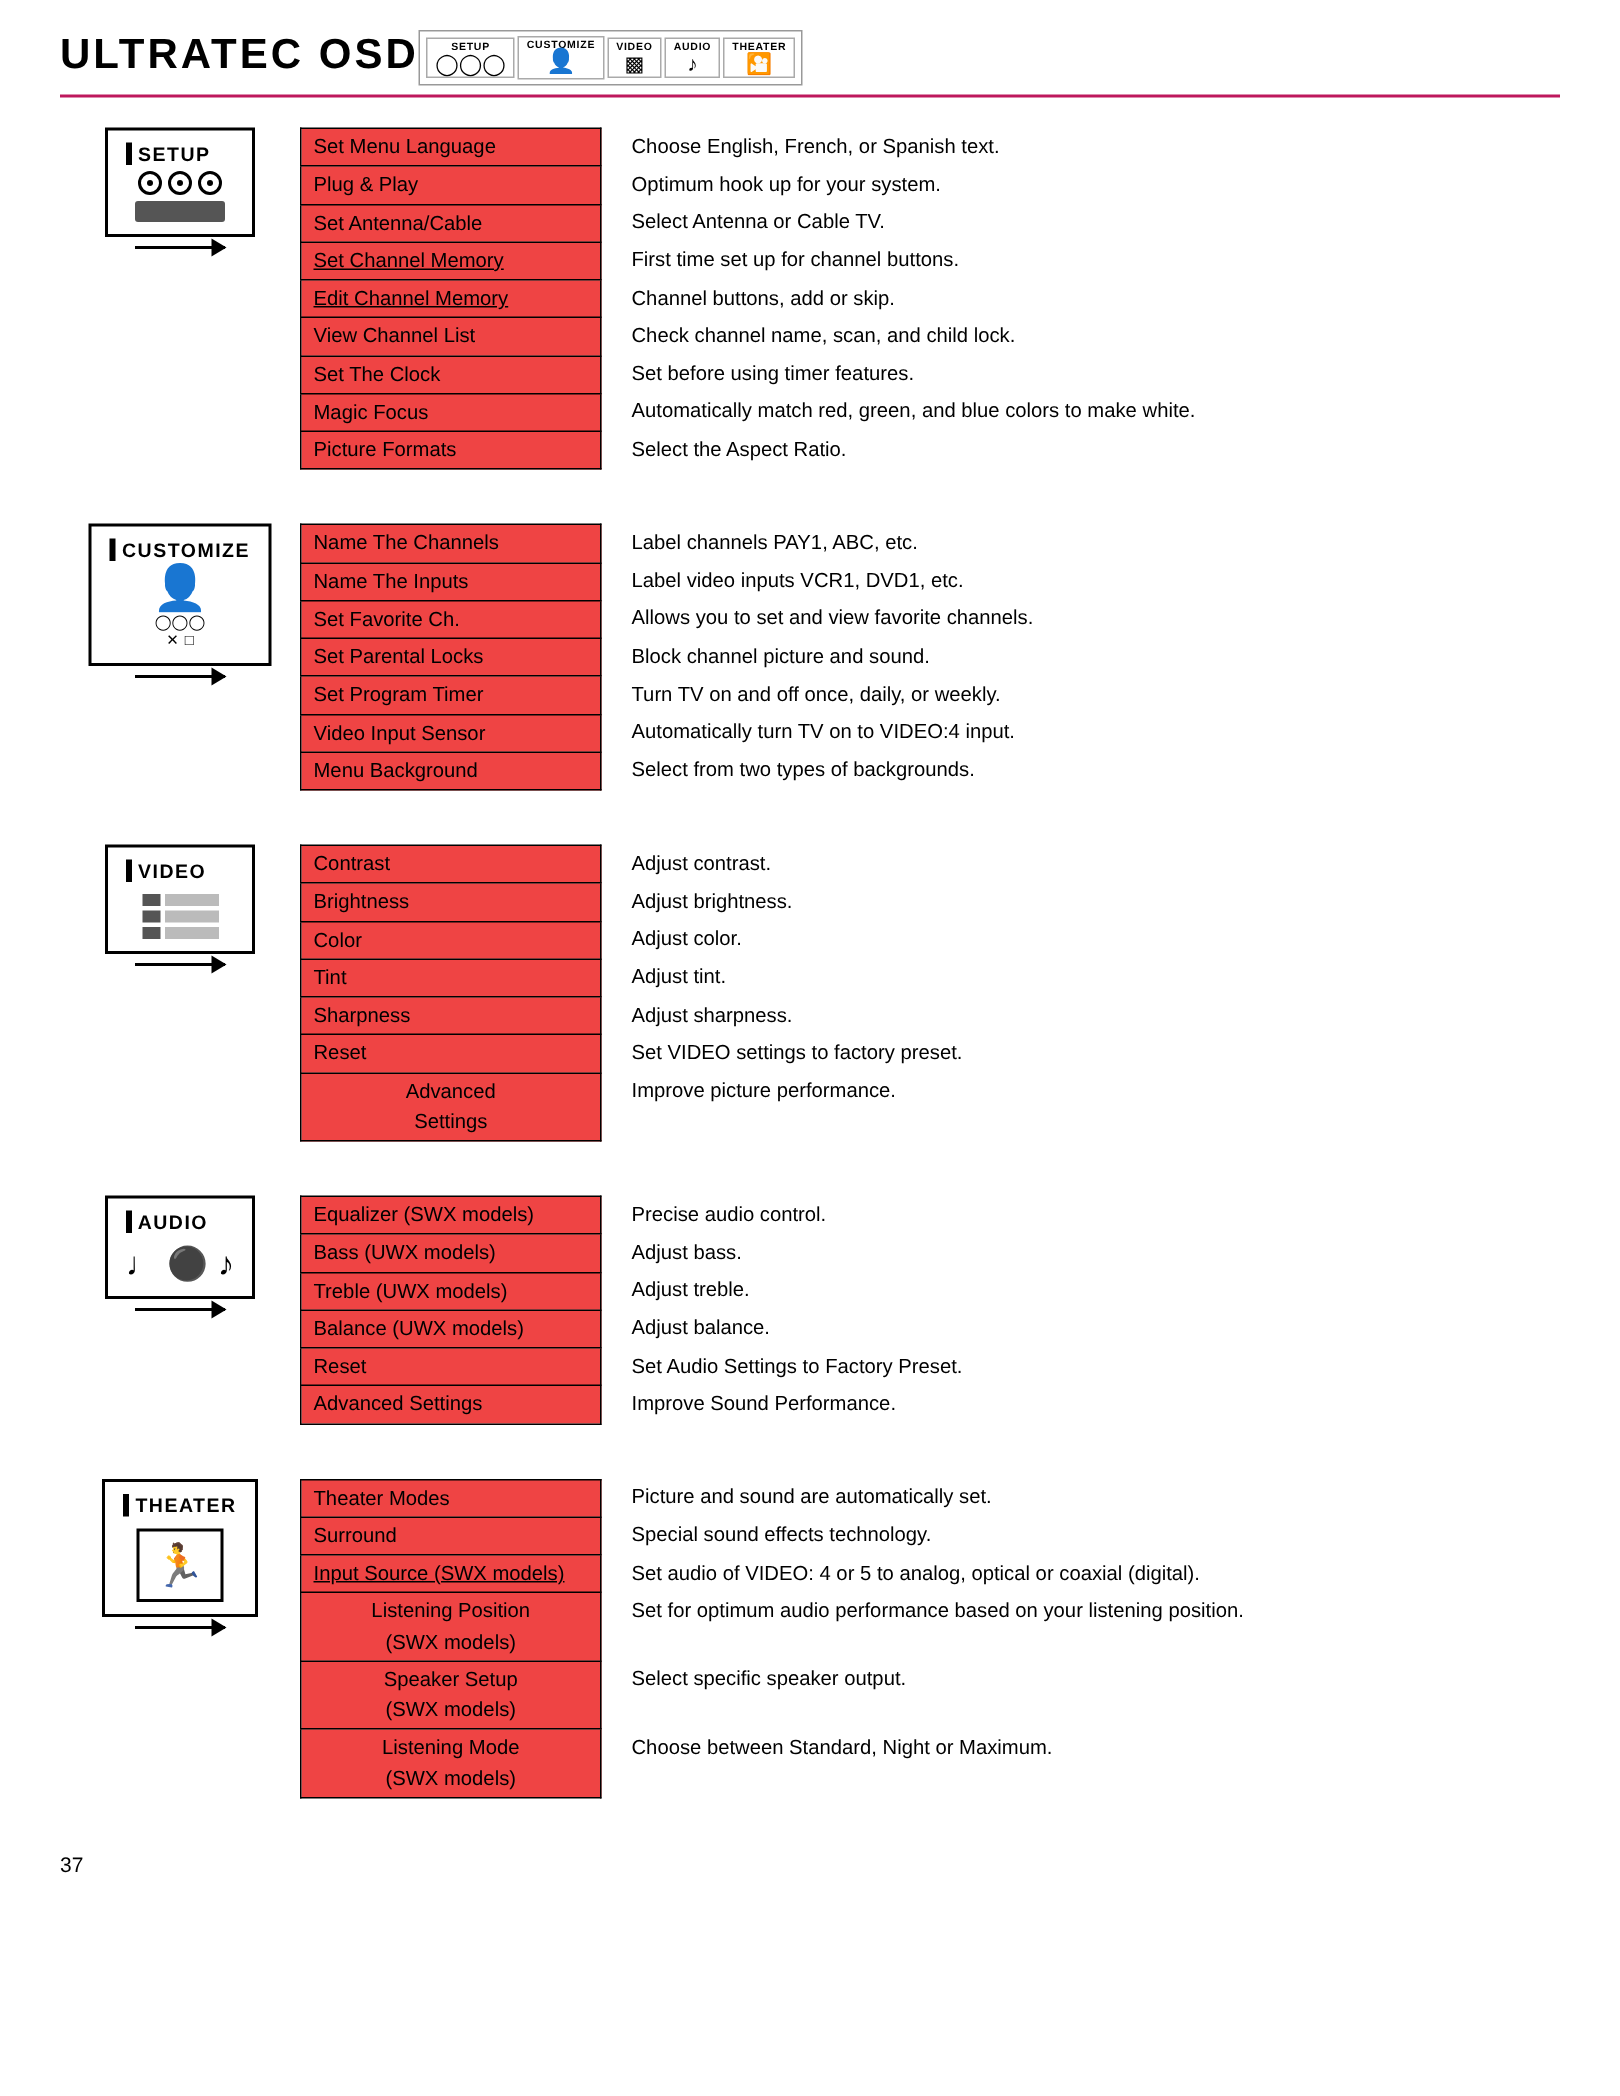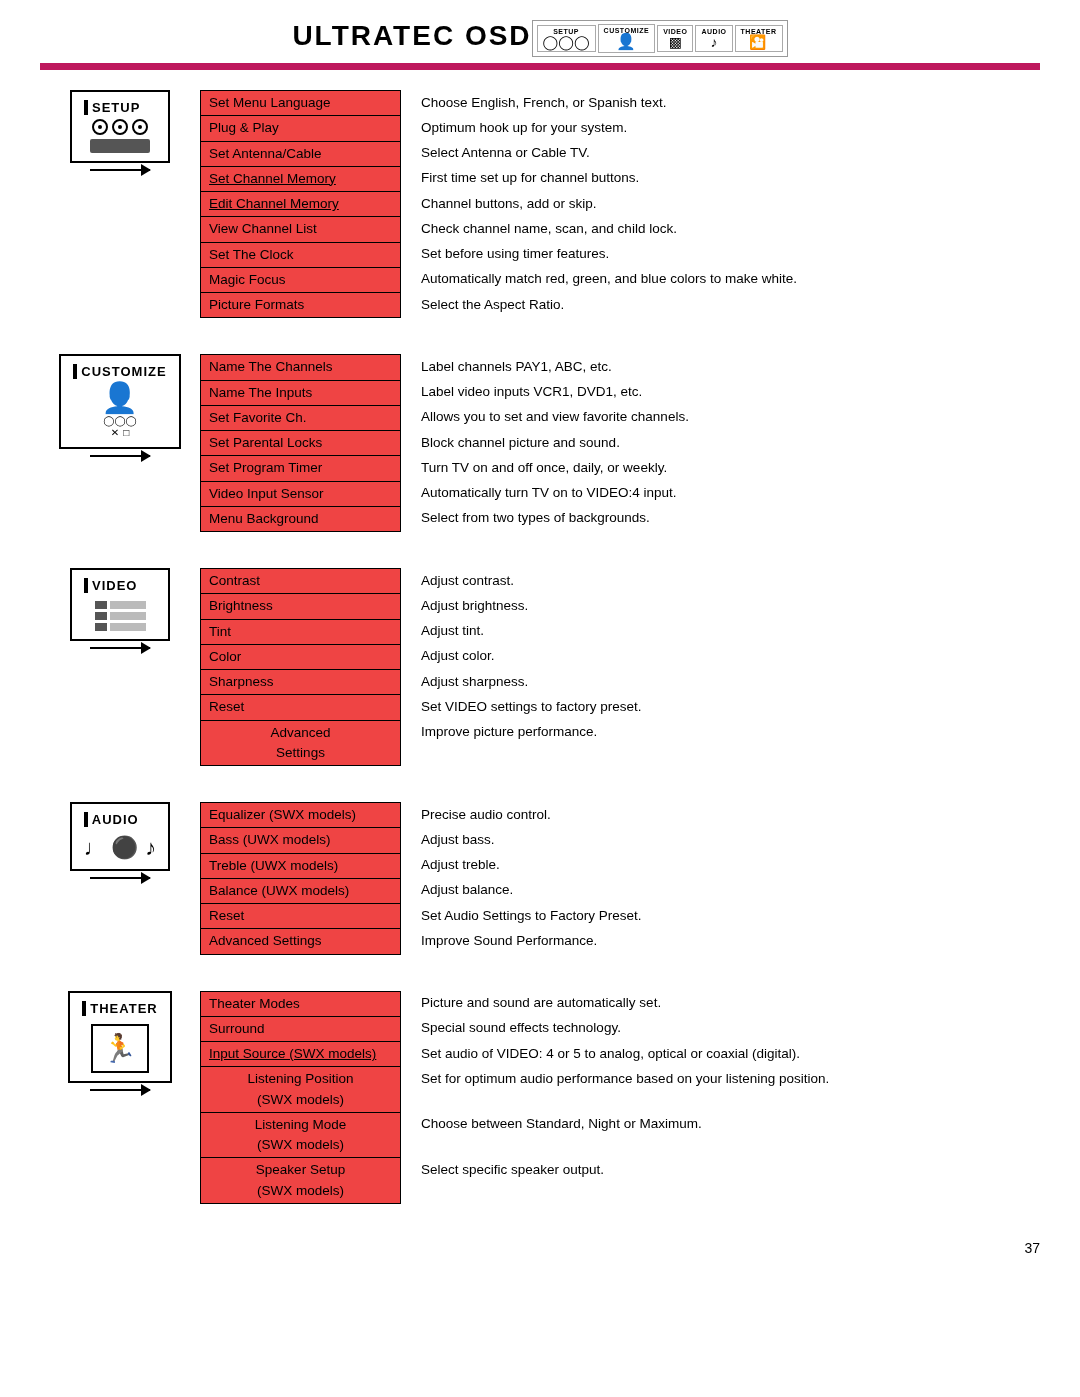--- a/index.html
+++ b/index.html
@@ -7,23 +7,23 @@
       width: 1080px;
       min-height: 1397px;
       background: #fff;
       font-family: Arial, Helvetica, sans-serif;
       font-size: 14px;
       color: #000;
       padding: 20px 40px 40px 40px;
     }
     .page-header {
       display: flex;
-      justify-content: center;
+      justify-content: flex-start;
       align-items: flex-start;
-      border-bottom: 7px solid #be185d;
+      border-bottom: 2px solid #be185d;
       padding-bottom: 6px;
       margin-bottom: 20px;
     }
     .page-title {
       font-size: 28px;
       font-weight: bold;
       letter-spacing: 2px;
     }
     .header-icons {
       display: flex;
@@ -156,21 +156,21 @@
     .setup-bottom {
       margin-top: 4px;
       width: 60px;
       height: 14px;
       background: #555;
       border-radius: 2px;
     }
 
     
     .page-number {
-      text-align: right;
+      text-align: left;
       margin-top: 34px;
       font-size: 14px;
     }
 
     .underline-text {
       text-decoration: underline;
     }
   </style>
 </head>
 <body>
@@ -342,26 +342,26 @@
     <tbody>
         <tr>
       <td>Contrast</td>
       <td>Adjust contrast.</td>
     </tr>
     <tr>
       <td>Brightness</td>
       <td>Adjust brightness.</td>
     </tr>
     <tr>
+      <td>Color</td>
+      <td>Adjust color.</td>
+    </tr>
+    <tr>
       <td>Tint</td>
       <td>Adjust tint.</td>
-    </tr>
-    <tr>
-      <td>Color</td>
-      <td>Adjust color.</td>
     </tr>
     <tr>
       <td>Sharpness</td>
       <td>Adjust sharpness.</td>
     </tr>
     <tr>
       <td>Reset</td>
       <td>Set VIDEO settings to factory preset.</td>
     </tr>
     <tr>
@@ -444,24 +444,24 @@
     </tr>
     <tr>
       <td><span class="underline-text">Input Source (SWX models)</span></td>
       <td>Set audio of VIDEO: 4 or 5 to analog, optical or coaxial (digital).</td>
     </tr>
     <tr>
       <td style="text-align:center;">Listening Position<br>(SWX models)</td>
       <td>Set for optimum audio performance based on your listening position.</td>
     </tr>
     <tr>
+      <td style="text-align:center;">Speaker Setup<br>(SWX models)</td>
+      <td>Select specific speaker output.</td>
+    </tr>
+    <tr>
       <td style="text-align:center;">Listening Mode<br>(SWX models)</td>
       <td>Choose between Standard, Night or Maximum.</td>
     </tr>
-    <tr>
-      <td style="text-align:center;">Speaker Setup<br>(SWX models)</td>
-      <td>Select specific speaker output.</td>
-    </tr>
   </tbody>
     </table>
 </div>
 
 <div class="page-number">37</div>
 
 </body></html>

